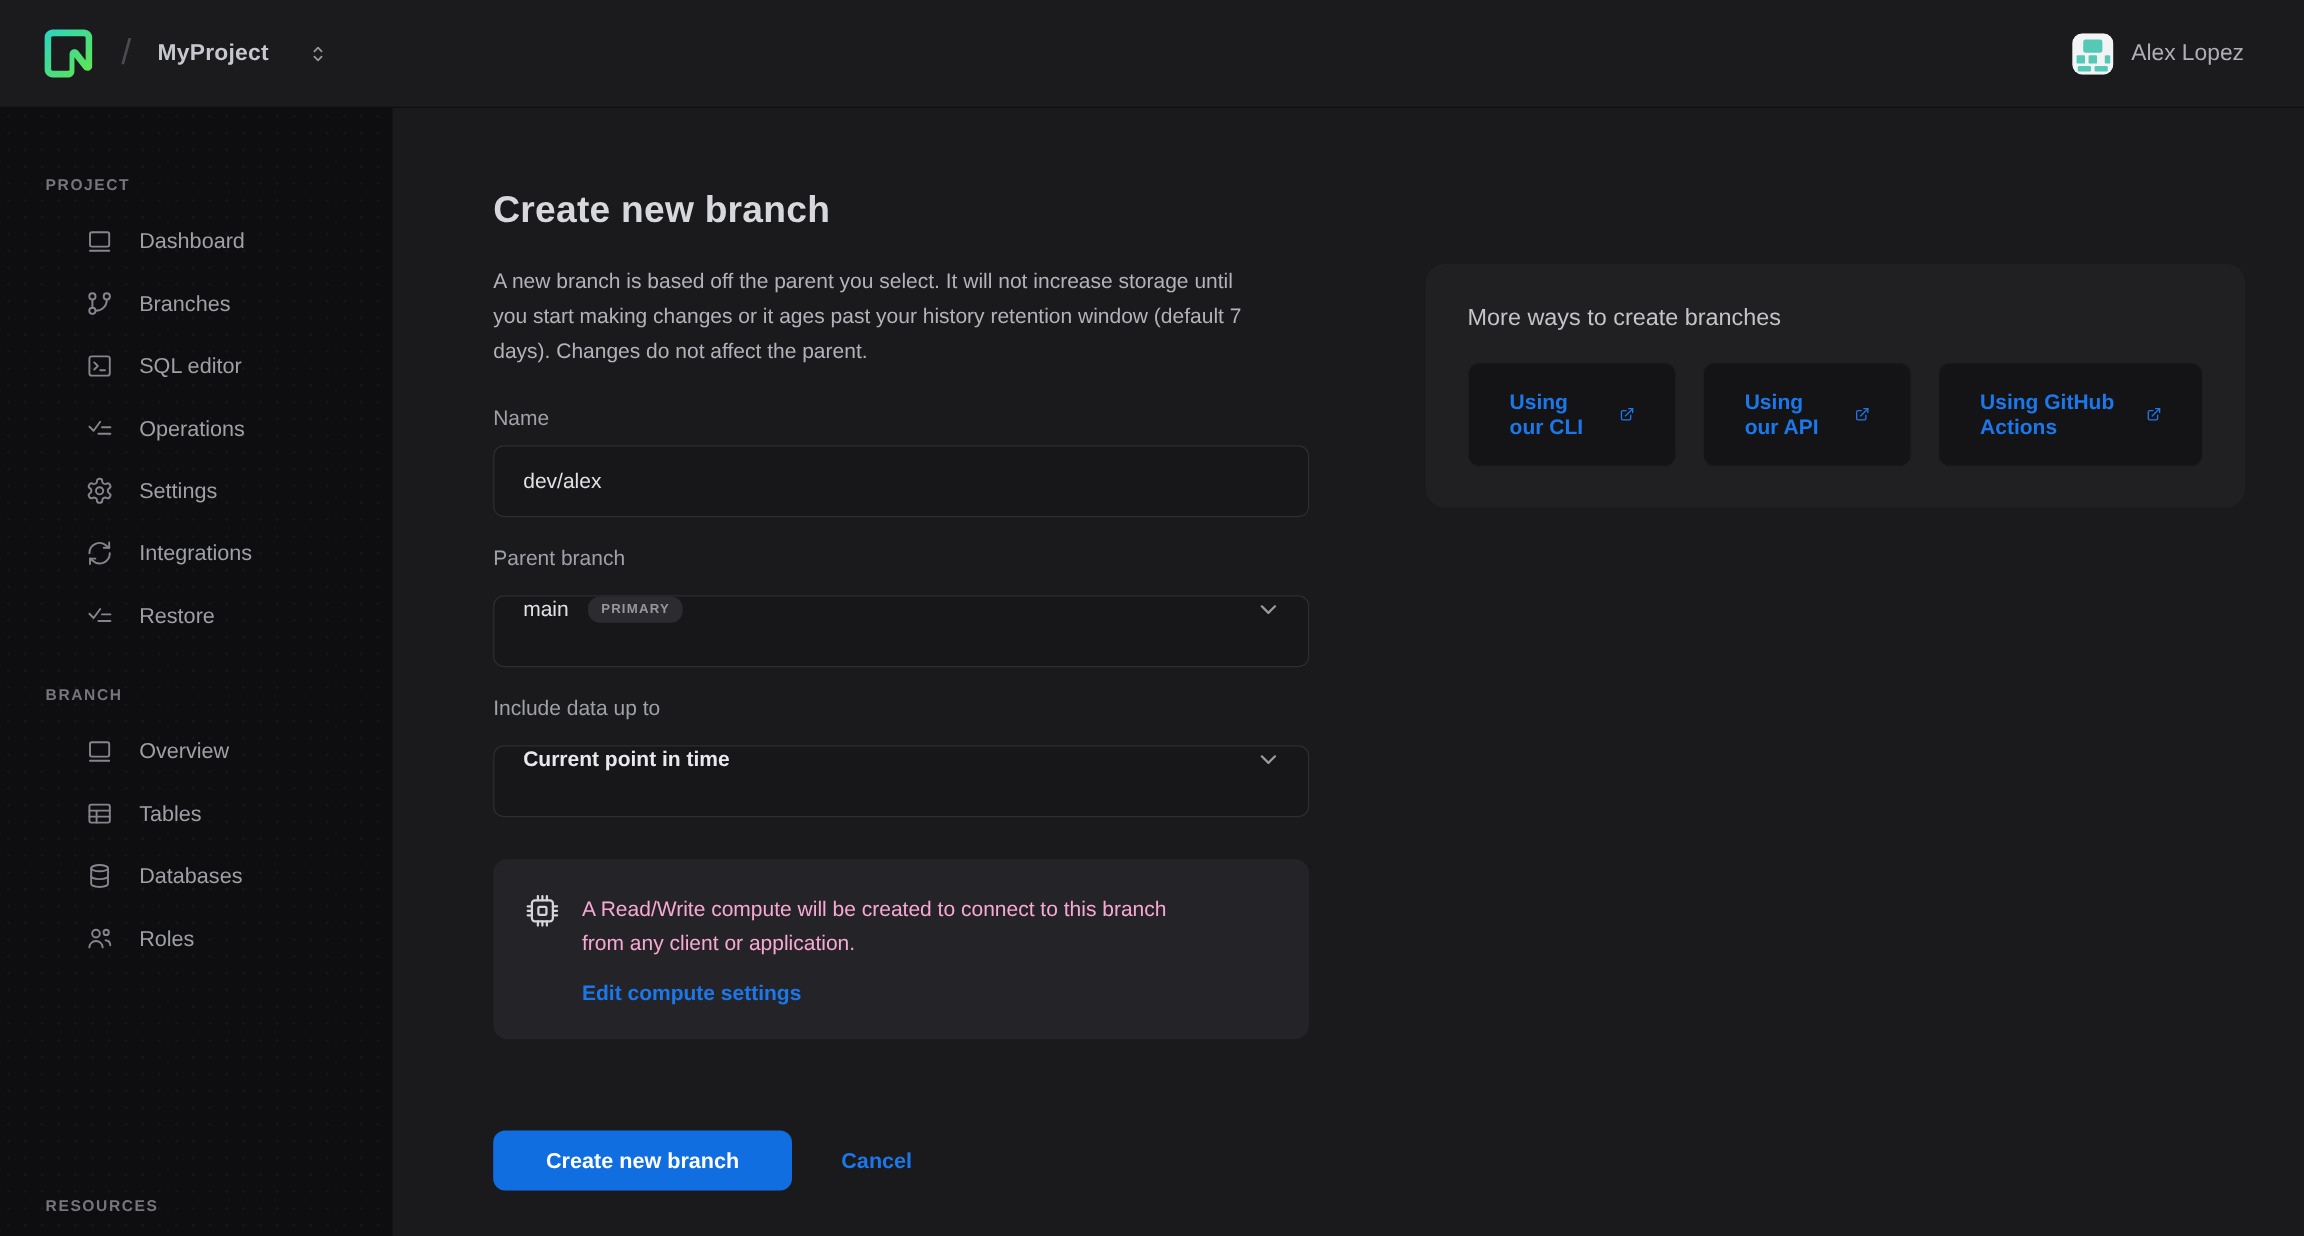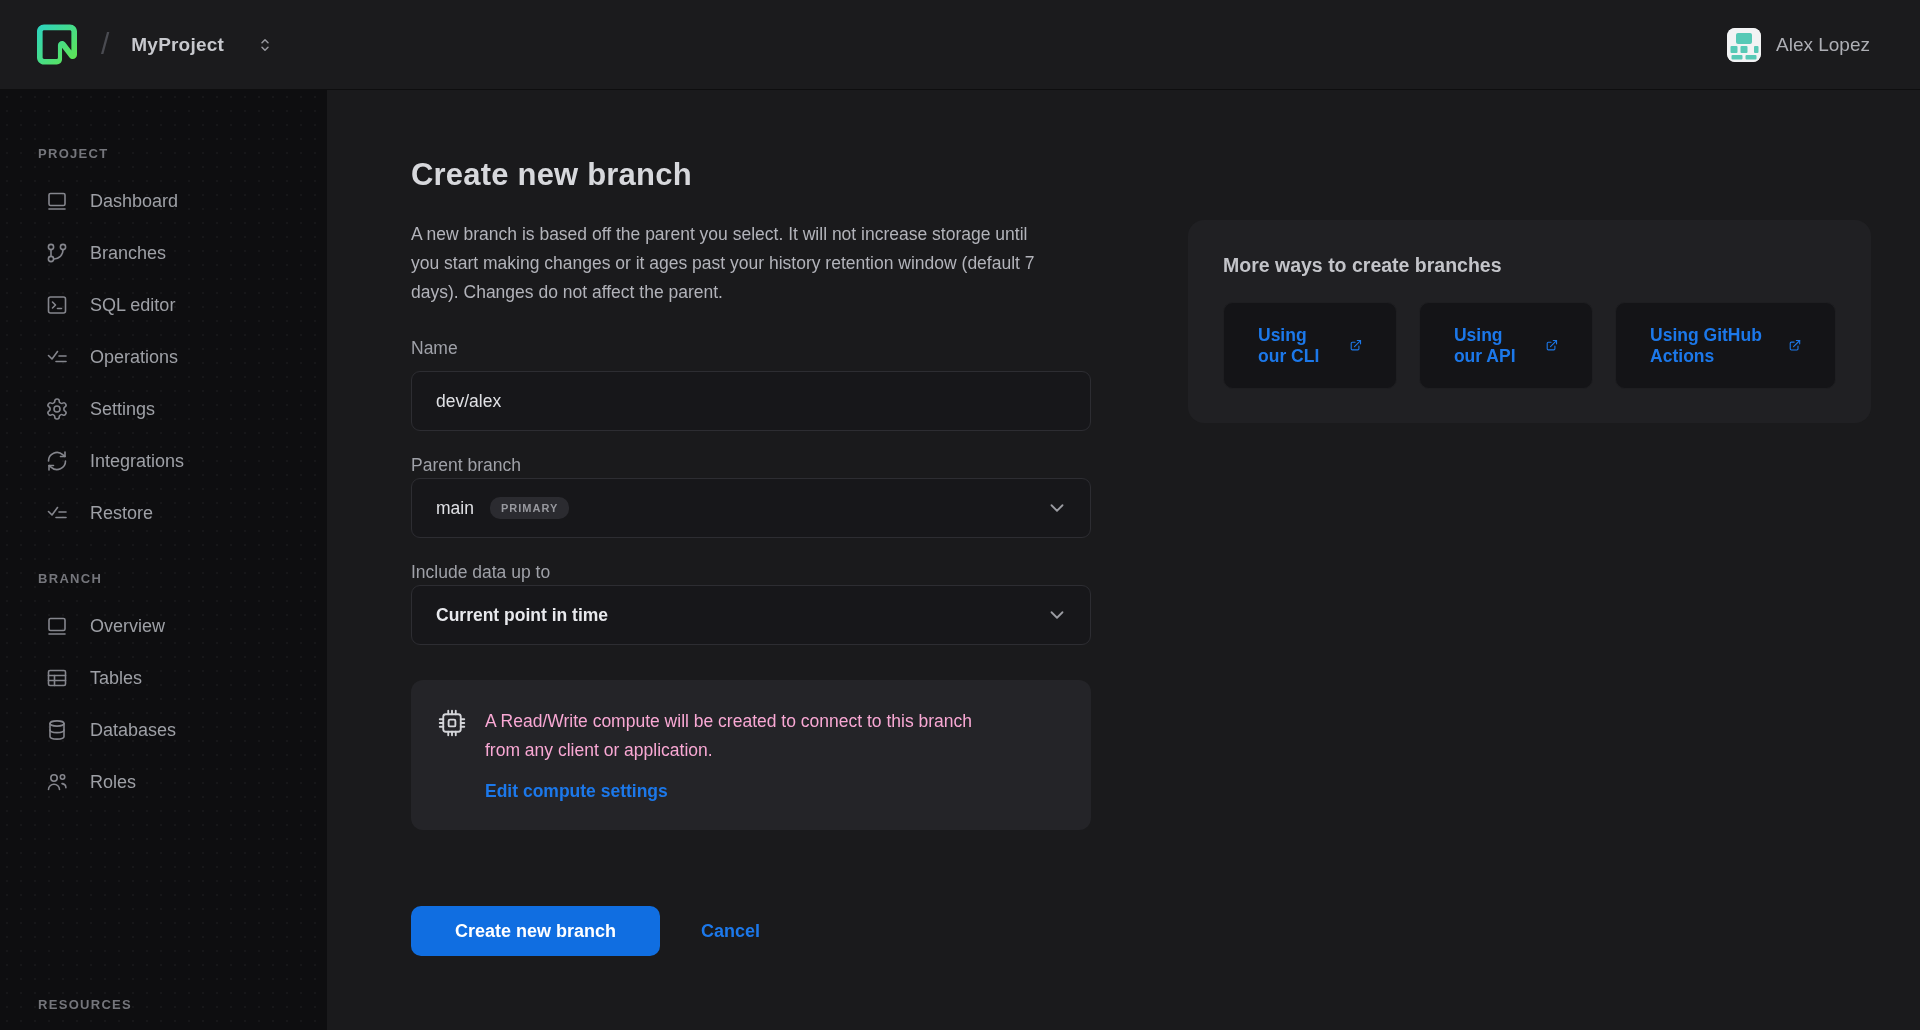--- a/index.html
+++ b/index.html
@@ -50,21 +50,21 @@
     padding:56px 0 18px 0;
   }
   .section-label{
     font-size:13px;font-weight:700;letter-spacing:1.3px;color:#75767c;
     padding-left:38px;margin-bottom:14px;
   }
   .side-section + .side-section{margin-top:32px;}
   .side-section.bottom{margin-top:auto;}
   .side-item{
     height:52px;display:flex;align-items:center;gap:21px;
-    padding-left:45px;cursor:pointer;color:#9ea0a6;
+    padding-left:71px;cursor:pointer;color:#9ea0a6;
   }
   .side-item .icn{display:flex;flex:0 0 auto;}
   .side-item .lbl{font-size:18px;}
   .icn svg{stroke:#85868d;fill:none;stroke-width:1.6;stroke-linecap:round;stroke-linejoin:round;}
   
   .main{
     position:absolute;top:90px;left:327px;right:0;bottom:0;
     background:var(--main-bg);
     padding:67px 0 0 84px;
     display:flex;gap:97px;
@@ -74,23 +74,23 @@
   p.page-desc{margin-top:27px;max-width:642px;font-size:17.5px;line-height:29px;color:#b2b3ba;}
   .field-label{margin-top:31px;font-size:17.5px;color:#9fa1a8;}
   .field-label.gap{margin-top:24px;}
   .text-input{
     margin-top:12px;width:100%;height:60px;
     background:var(--input-bg);border:1px solid var(--input-border);border-radius:9px;
     padding:0 24px;font-size:17.5px;color:#e0e1e5;
     font-family:"Liberation Sans", sans-serif;outline:none;display:block;
   }
   .select-box{
-    margin-top:2px;width:100%;height:60px;
+    margin-top:20px;width:100%;height:60px;
     background:var(--input-bg);border:1px solid var(--input-border);border-radius:9px;
-    padding:0 22px 0 24px;display:flex;align-items:center;cursor:pointer;
+    padding:0 22px 0 24px;display:flex;align-items:flex-start;cursor:pointer;
   }
   .select-value{font-size:17.5px;color:#e0e1e5;}
   .select-value.strong{font-weight:600;color:#e8e9ed;}
   .pill-badge{
     margin-left:16px;background:#2b2b30;border-radius:10px;
     padding:5px 11px;font-size:11px;font-weight:700;letter-spacing:1px;color:#97989e;
   }
   .chev{margin-left:auto;display:flex;}
   .compute-box{
     margin-top:35px;background:var(--box-bg);border-radius:12px;
@@ -102,21 +102,21 @@
   .actions{margin-top:76px;display:flex;align-items:center;gap:41px;}
   .primary-btn{
     height:50px;padding:0 44px;border:none;border-radius:10px;
     background:var(--accent-blue);color:#fff;font-size:18px;font-weight:700;
     font-family:"Liberation Sans", sans-serif;cursor:pointer;
   }
   .cancel-link{font-size:18px;font-weight:700;color:var(--link-blue);text-decoration:none;cursor:pointer;}
   
   .aside-col{width:683px;flex:0 0 auto;margin-top:63px;}
   .panel{background:var(--panel-bg);border-radius:16px;padding:34px 35px 34px 35px;}
-  .panel-title{font-size:19.5px;font-weight:700;color:#c3c4c9;}
+  .panel-title{font-size:19.5px;font-weight:400;color:#c3c4c9;}
   .link-cards{margin-top:25px;display:flex;flex-direction:row;gap:22px;}
   .link-card{
     background:var(--card-bg);border:1px solid #1e1e21;border-radius:10px;
     height:87px;display:flex;align-items:center;padding:0 34px;cursor:pointer;
   }
   .card-link{display:flex;align-items:center;gap:11px;font-size:17.5px;font-weight:700;color:var(--link-blue);text-decoration:none;}
   .card-link svg{stroke:var(--link-blue);fill:none;stroke-width:2;stroke-linecap:round;stroke-linejoin:round;}
 </style>
 </head>
 <body>

